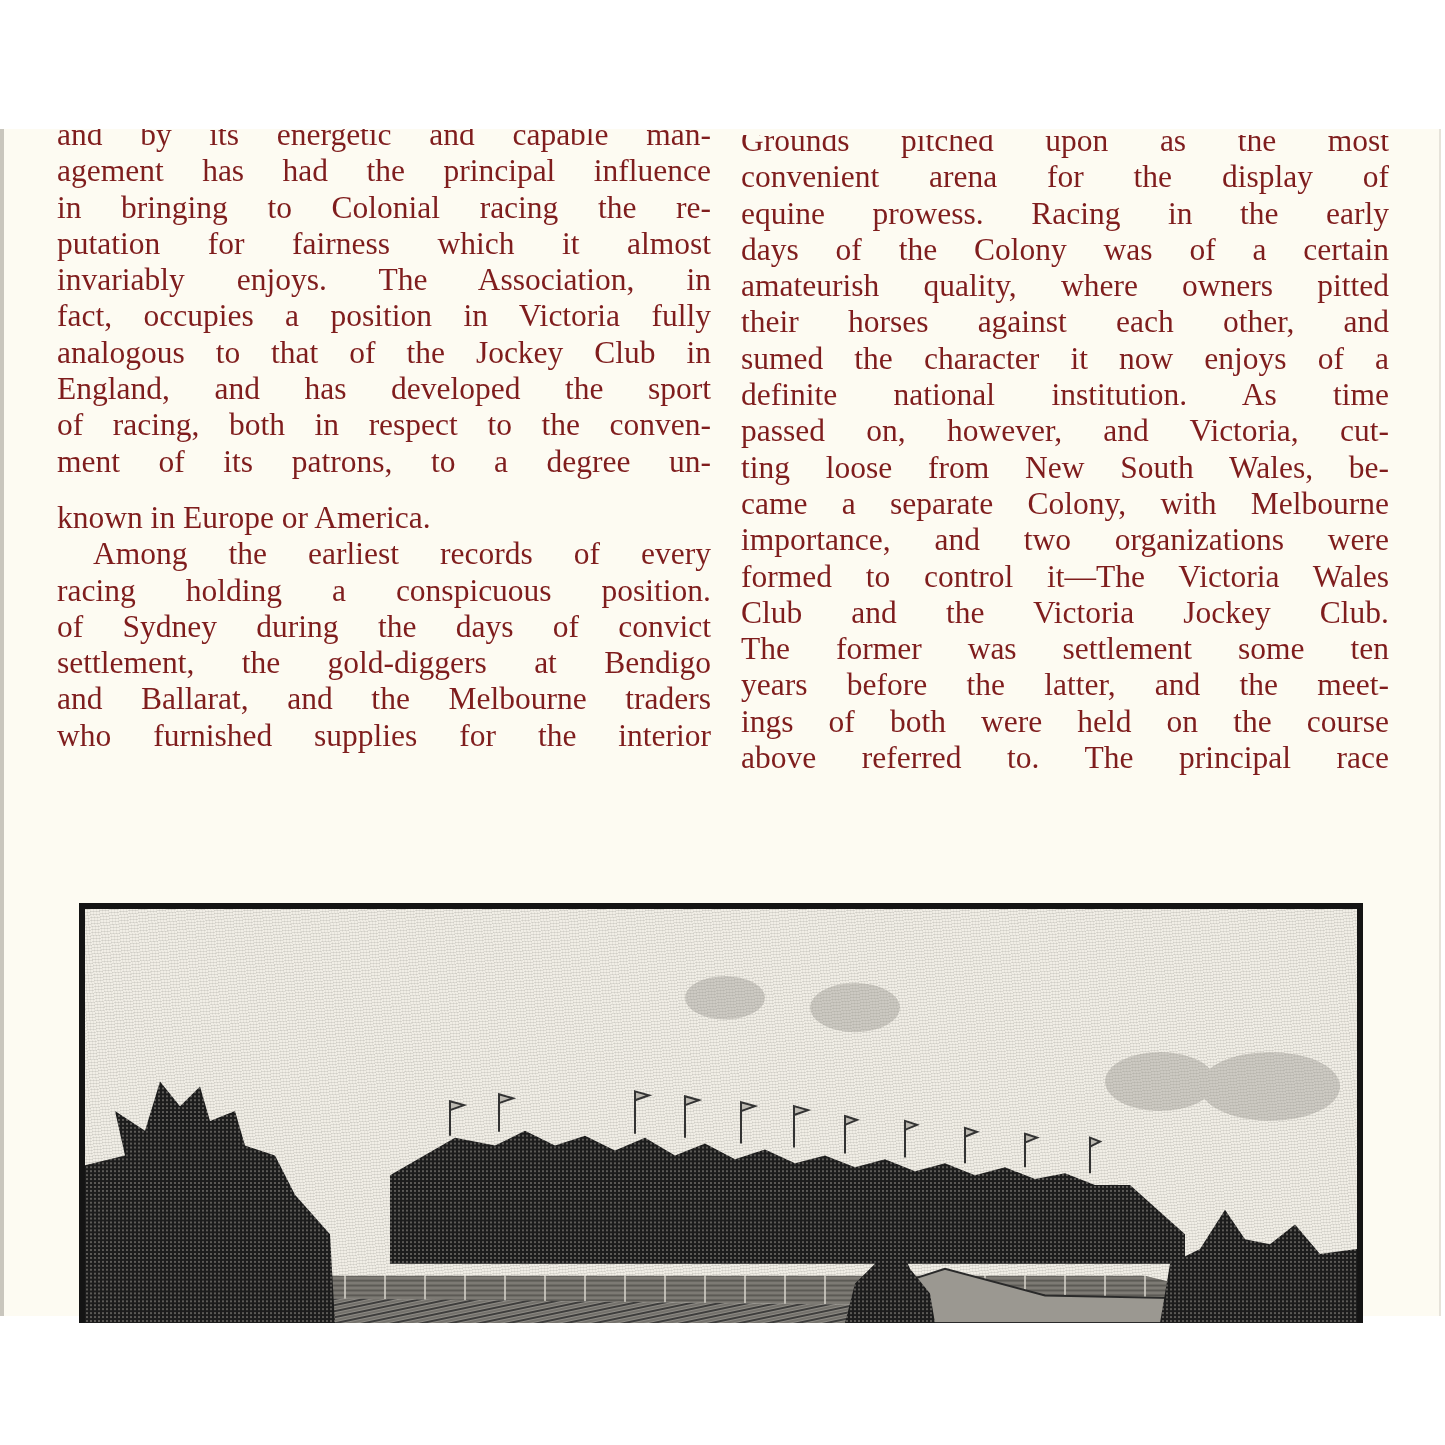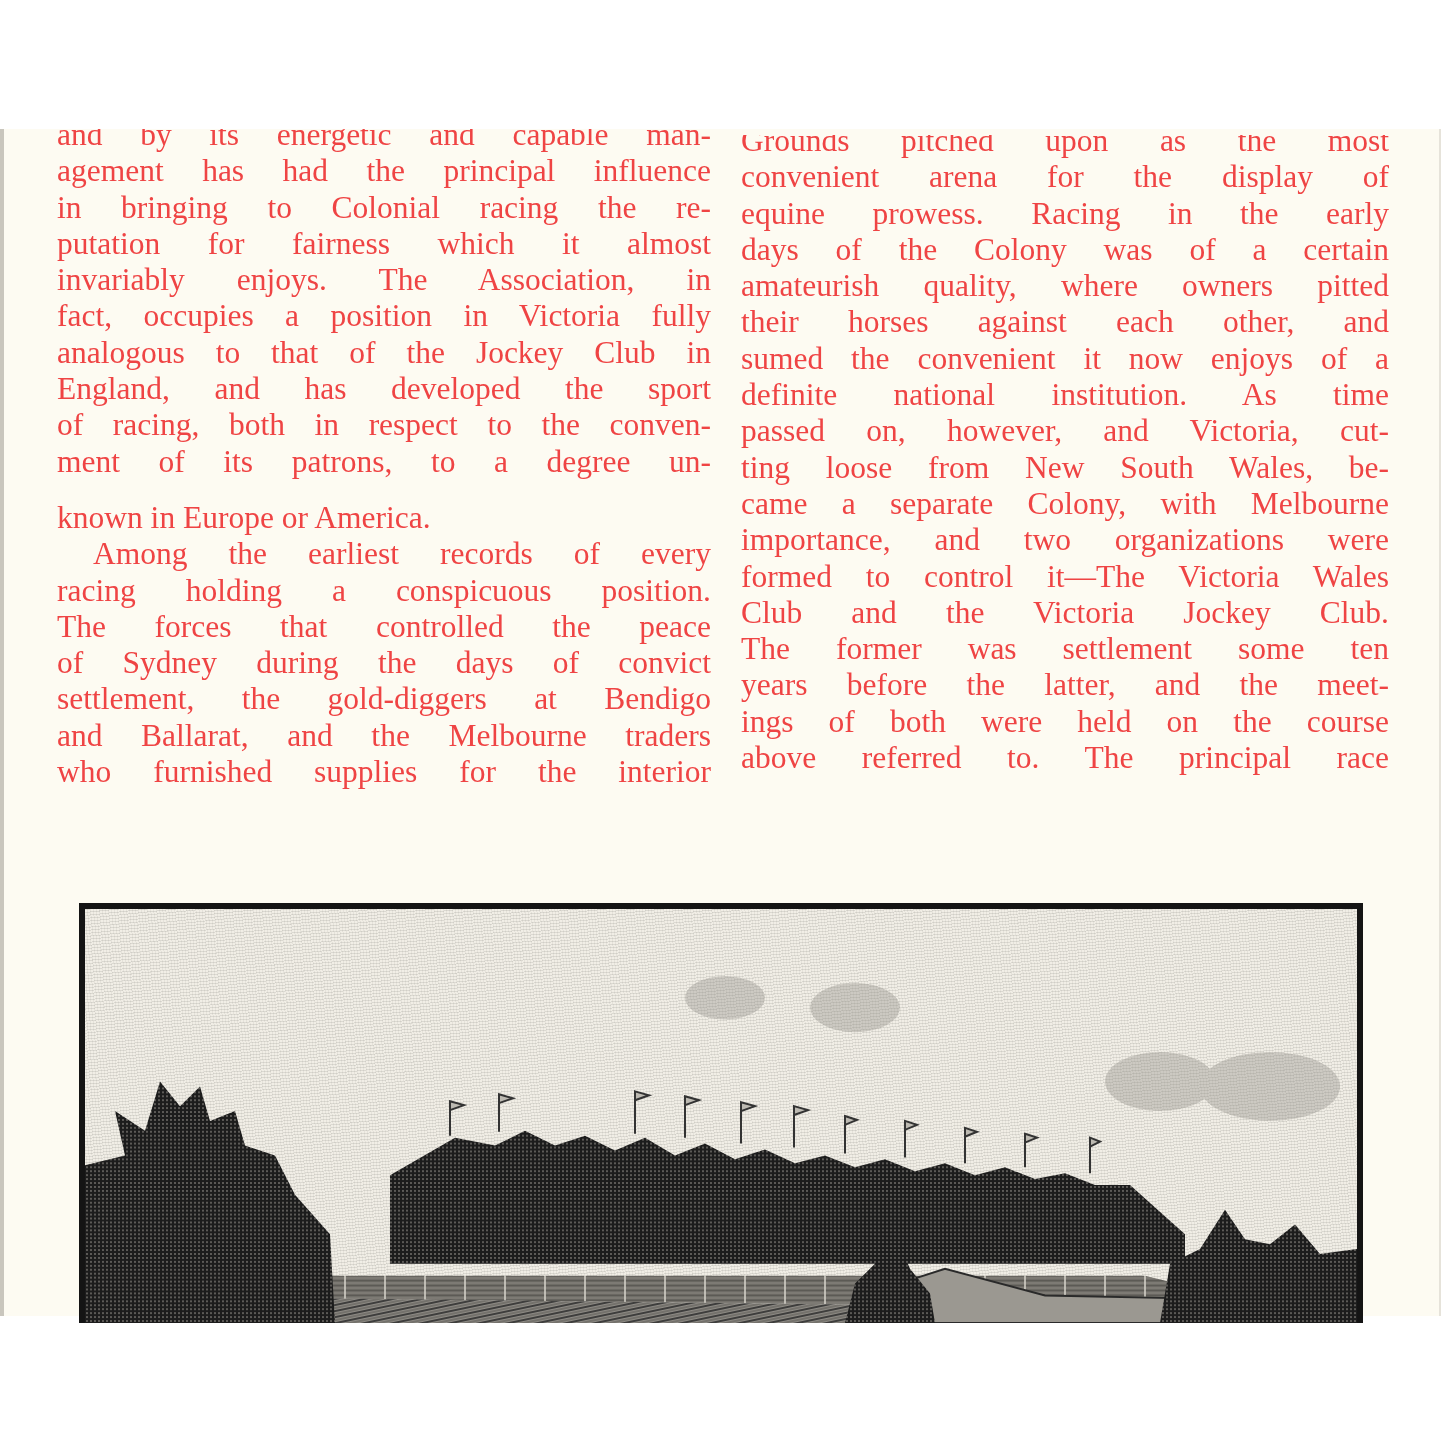--- a/index.html
+++ b/index.html
@@ -10,21 +10,21 @@
   .page {
     position: absolute; left: 0; top: 129px; width: 1441px; height: 1187px;
     background: #fdfbf2;
     border-left: 4px solid #c9c6bd;
     border-right: 2px solid #e6e3da;
     box-sizing: border-box;
   }
   .col {
     position: absolute; top: 0;
     font-family: "Liberation Serif", "DejaVu Serif", serif;
-    font-size: 31.5px; line-height: 36.3px; color: #ef4444;
+    font-size: 31.5px; line-height: 36.3px; color: #7f1d1d;
     text-align: justify; text-align-last: justify;
   }
   .col .line { display: block; white-space: nowrap; overflow: hidden; height: 36.3px; }
   .col .line.last { text-align-last: left; margin-top: 20px; }
   .col .line.indent { padding-left: 36px; }
   .col-left { left: 53px; width: 654px; top: -12px; }
   .col-right { left: 737px; width: 648px; top: -6px; }
   .col .line.clip { clip-path: inset(12px 0 0 0); }
 
   .figure {
@@ -50,35 +50,34 @@
     <span class="line">putation for fairness which it almost</span>
     <span class="line">invariably enjoys.  The Association, in</span>
     <span class="line">fact, occupies a position in Victoria fully</span>
     <span class="line">analogous to that of the Jockey Club in</span>
     <span class="line">England, and has developed the sport</span>
     <span class="line">of racing, both in respect to the conven-</span>
     <span class="line">ment of its patrons, to a degree un-</span>
     <span class="line last">known in Europe or America.</span>
     <span class="line indent">Among the earliest records of every</span>
     <span class="line">racing holding a conspicuous position.</span>
-    <span class="line">The forces that controlled the peace</span>
     <span class="line">of Sydney during the days of convict</span>
     <span class="line">settlement, the gold-diggers at Bendigo</span>
     <span class="line">and Ballarat, and the Melbourne traders</span>
     <span class="line">who furnished supplies for the interior</span>
   </div>
 
   <div class="col col-right">
     <span class="line clip">Grounds pitched upon as the most</span>
     <span class="line">convenient arena for the display of</span>
     <span class="line">equine prowess.  Racing in the early</span>
     <span class="line">days of the Colony was of a certain</span>
     <span class="line">amateurish quality, where owners pitted</span>
     <span class="line">their horses against each other, and</span>
-    <span class="line">sumed the convenient it now enjoys of a</span>
+    <span class="line">sumed the character it now enjoys of a</span>
     <span class="line">definite national institution.  As time</span>
     <span class="line">passed on, however, and Victoria, cut-</span>
     <span class="line">ting loose from New South Wales, be-</span>
     <span class="line">came a separate Colony, with Melbourne</span>
     <span class="line">importance, and two organizations were</span>
     <span class="line">formed to control it—The Victoria Wales</span>
     <span class="line">Club and the Victoria Jockey Club.</span>
     <span class="line">The former was settlement some ten</span>
     <span class="line">years before the latter, and the meet-</span>
     <span class="line">ings of both were held on the course</span>

